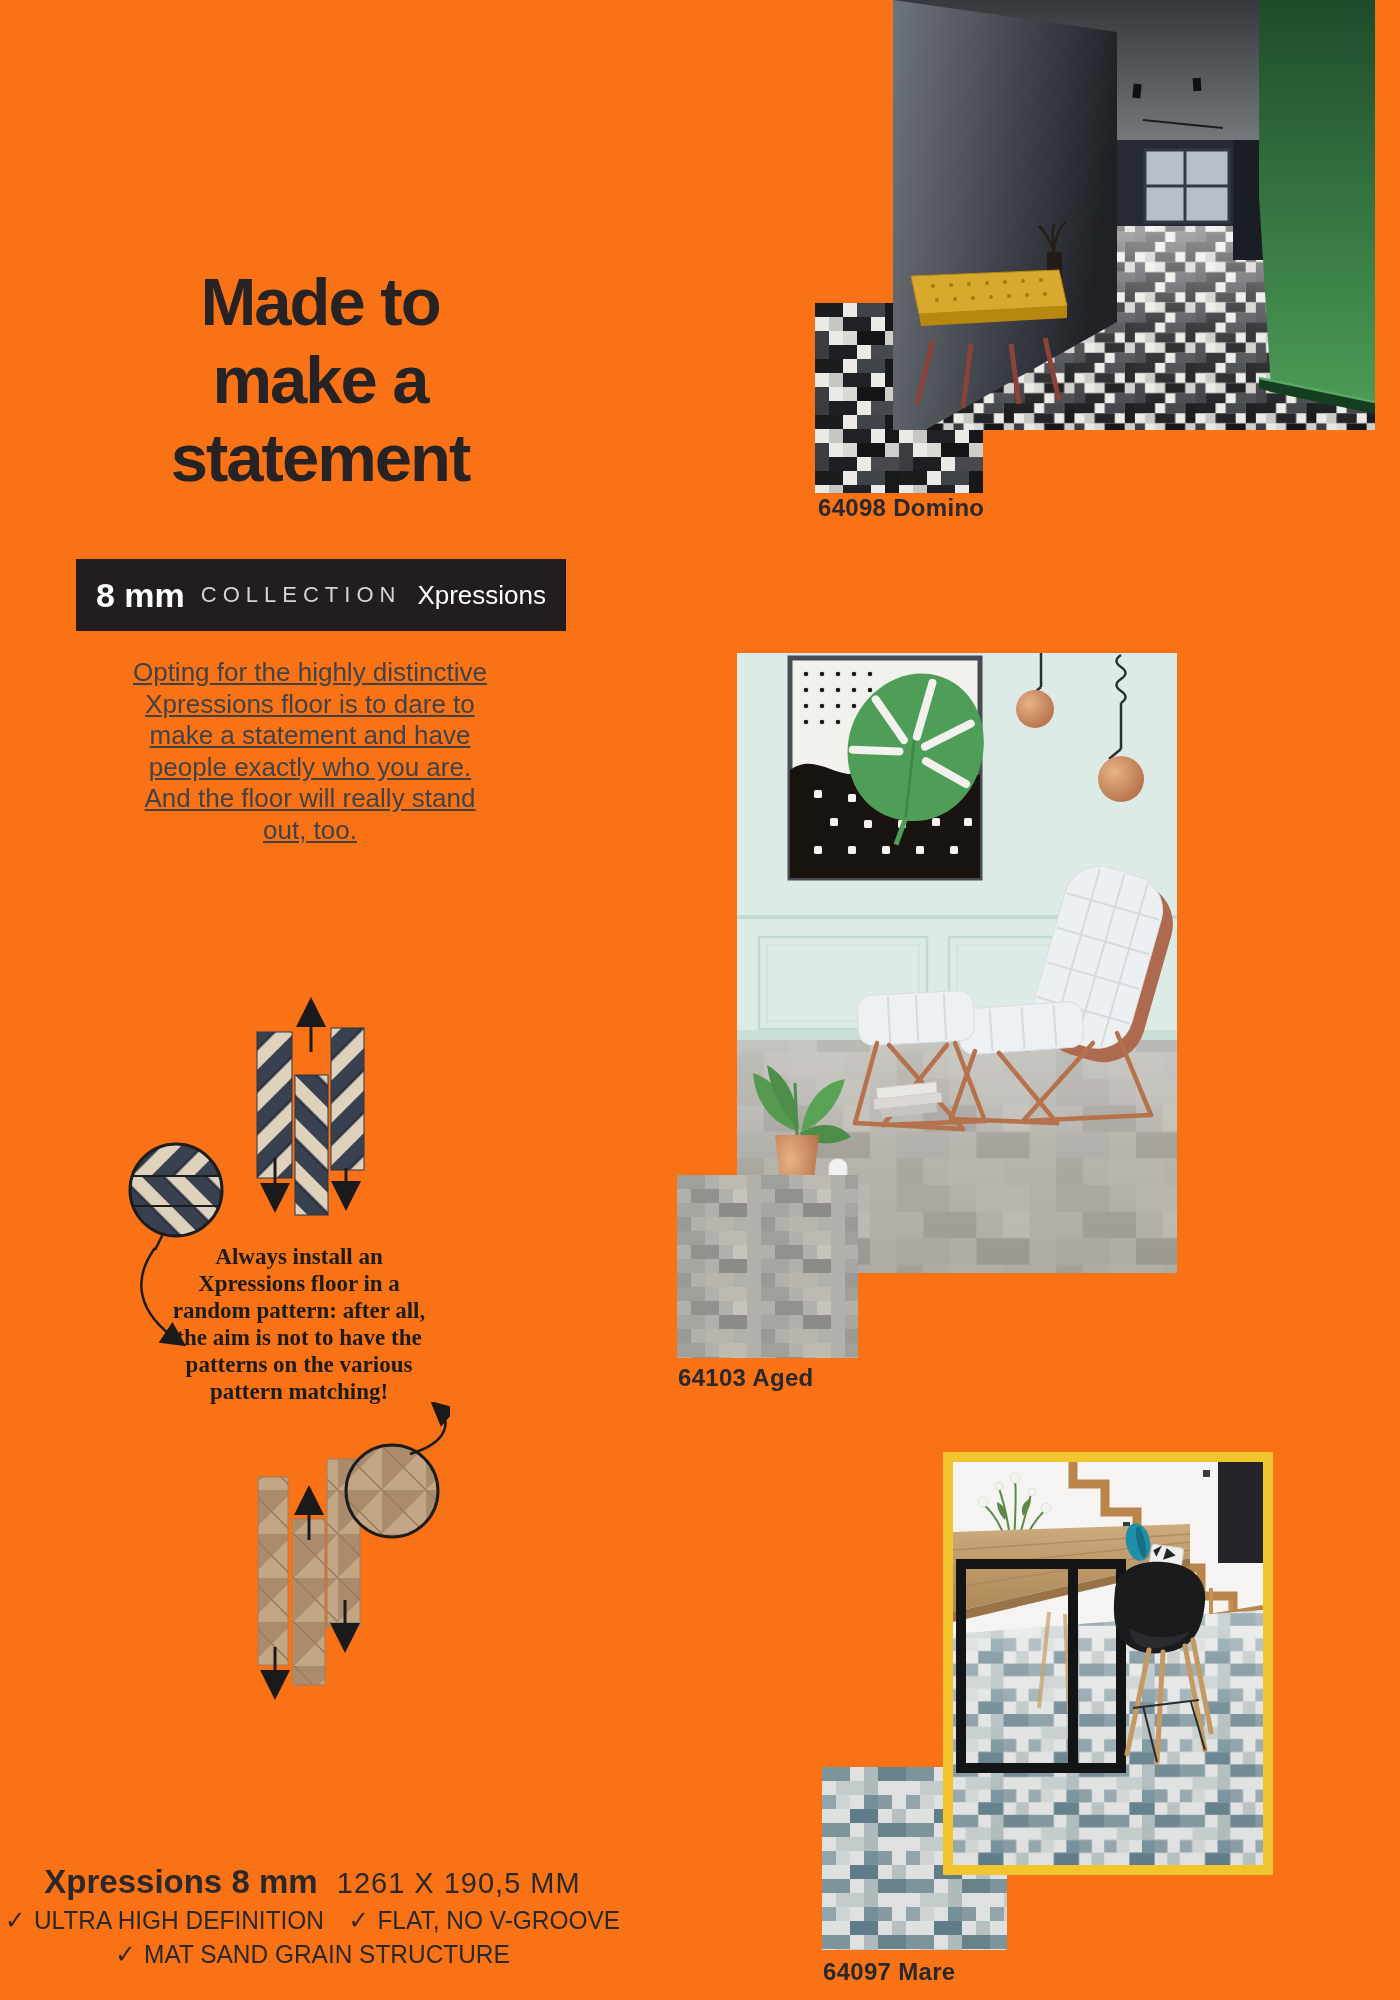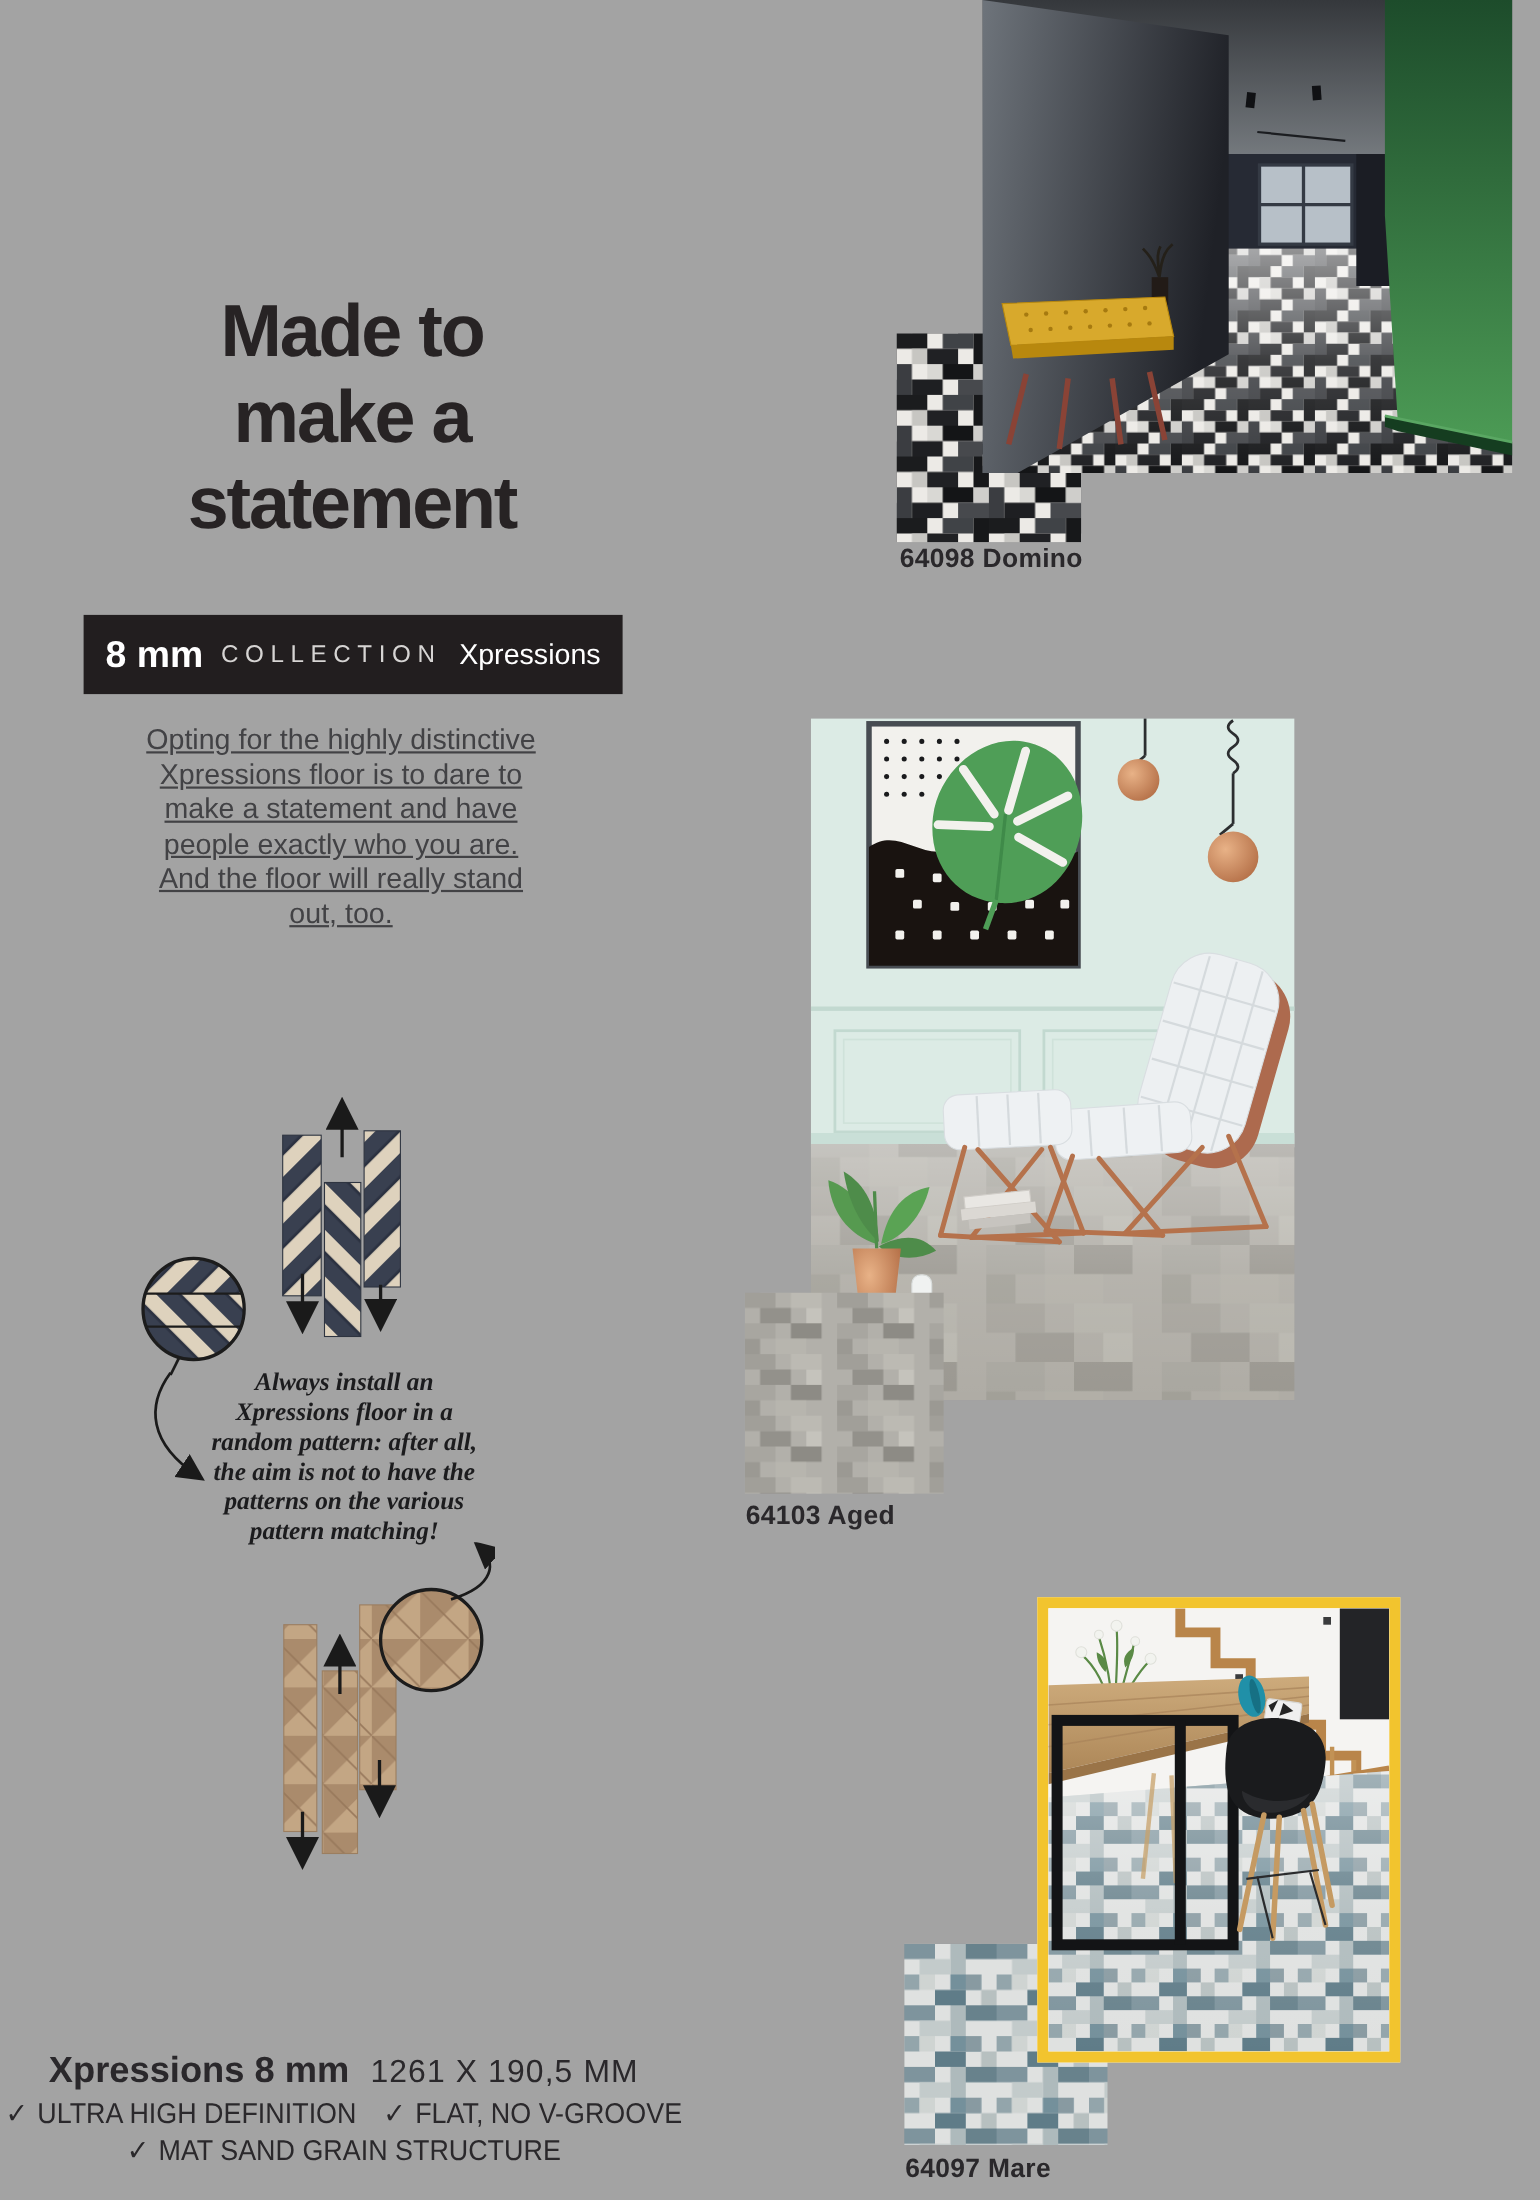--- a/index.html
+++ b/index.html
@@ -1,37 +1,37 @@
 <!DOCTYPE html>
 <html style="--ink: #272324; --body-text: #424245; --banner-bg: #221e1f; --banner-muted: #d6d4d3; --accent-yellow: #f2c42e; --green-dark: #1d4c2b; --green-light: #4c9b55; --mint: #d9ebe4; --copper: #bf7a52; --mustard: #d8a92c; --navy-plank: #394050; --cream-plank: #ded2bd; --wood-tan: #b5977a; --teal: #2090a8; --caption-ink: #2a282b;"><head>
 <meta charset="utf-8">
 <style>
   html,body{margin:0;padding:0;background:#fff;}
-  .page{position:relative;width:1400px;height:2000px;background:#a3a3a3;overflow:hidden;
+  .page{position:relative;width:1400px;height:2000px;background:#f97316;overflow:hidden;
         font-family:"Liberation Sans",sans-serif;color:var(--ink,#272324);}
   .abs{position:absolute;}
 
   
   .headline{left:100px;top:218px;width:440px;text-align:center;font-weight:bold;
             font-size:67px;line-height:78px;letter-spacing:-2px;color:var(--ink,#272324);}
 
   
   .banner{left:76px;top:559px;width:490px;height:72px;background:var(--banner-bg,#221e1f);
           display:flex;align-items:center;justify-content:center;gap:16px;}
   .banner-thickness{font-size:34px;font-weight:bold;color:#fff;}
   .banner-label{font-size:22px;color:var(--banner-muted,#d6d4d3);letter-spacing:6px;font-weight:normal;}
   .banner-name{font-size:26px;font-weight:normal;color:#fff;}
 
   
   .intro{left:120px;top:657px;width:380px;text-align:center;font-size:26px;line-height:31.5px;
          color:var(--body-text,#424245);text-decoration:underline;}
 
   
-  .note{left:168px;top:1243px;width:290px;text-align:center;font-family:"Liberation Serif",serif;
-        font-style:italic;font-weight:bold;font-size:23px;line-height:27px;color:#1c1c1e;}
+  .note{left:154px;top:1243px;width:290px;text-align:center;font-family:"Liberation Serif",serif;
+        font-weight:bold;font-size:23px;line-height:27px;color:#1c1c1e;}
 
   
   .specs{left:40px;top:1862px;width:545px;text-align:center;color:var(--caption-ink,#2a282b);}
   .specs-line1{font-size:33px;line-height:40px;white-space:nowrap;}
   .spec-product{font-weight:bold;}
   .spec-dim{font-size:29px;letter-spacing:1px;margin-left:10px;}
   .feature-line{display:flex;justify-content:center;gap:26px;font-size:26px;line-height:34px;
                 transform:scaleX(.94);transform-origin:center;white-space:nowrap;}
   .feature{display:flex;gap:9px;align-items:baseline;}
 

